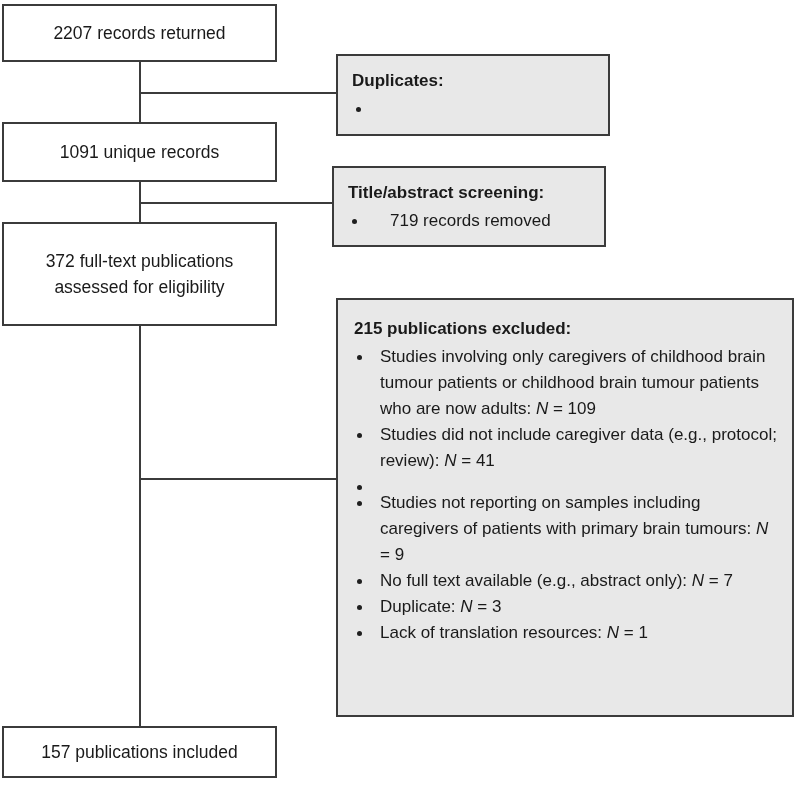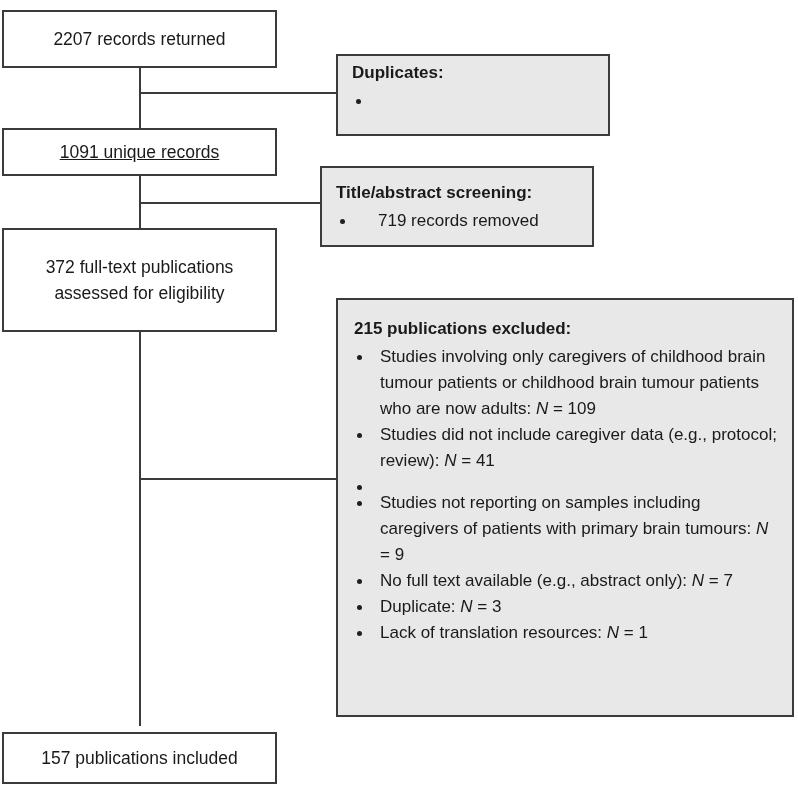--- a/index.html
+++ b/index.html
@@ -36,32 +36,31 @@
     background: #ffffff;
   }
   .left-box {
     display: flex;
     align-items: center;
     justify-content: center;
     text-align: center;
     font-size: 17.5px;
     line-height: 26px;
     padding: 4px 24px;
-    margin-top: 6px;
   }
   #left-box-0 { left: 2px; top: 4px;   width: 275px; height: 58px; }
-  #left-box-1 { left: 2px; top: 122px; width: 275px; height: 48px; text-decoration: underline; }
+  #left-box-1 { left: 2px; top: 122px; width: 275px; height: 60px; }
   #left-box-2 { left: 2px; top: 222px; width: 275px; height: 104px; }
   #left-box-3 { left: 2px; top: 726px; width: 275px; height: 52px; }
 
   .gray-box {
     background: #e8e8e8;
   }
-  #side-box-0 { left: 336px; top: 54px;  width: 274px; height: 82px; padding: 4px 12px 0 14px; }
-  #side-box-1 { left: 320px; top: 166px; width: 274px; height: 81px; padding: 12px 12px 0 14px; }
+  #side-box-0 { left: 336px; top: 54px;  width: 274px; height: 82px; padding: 12px 12px 0 14px; }
+  #side-box-1 { left: 332px; top: 166px; width: 274px; height: 81px; padding: 12px 12px 0 14px; }
   #side-box-2 { left: 336px; top: 298px; width: 458px; height: 419px; padding: 16px 12px 0 16px; }
 
   .box-title {
     font-weight: bold;
     font-size: 17px;
     line-height: 26px;
   }
   .gray-box ul {
     list-style: none;
     margin: 2px 0 0 0;

